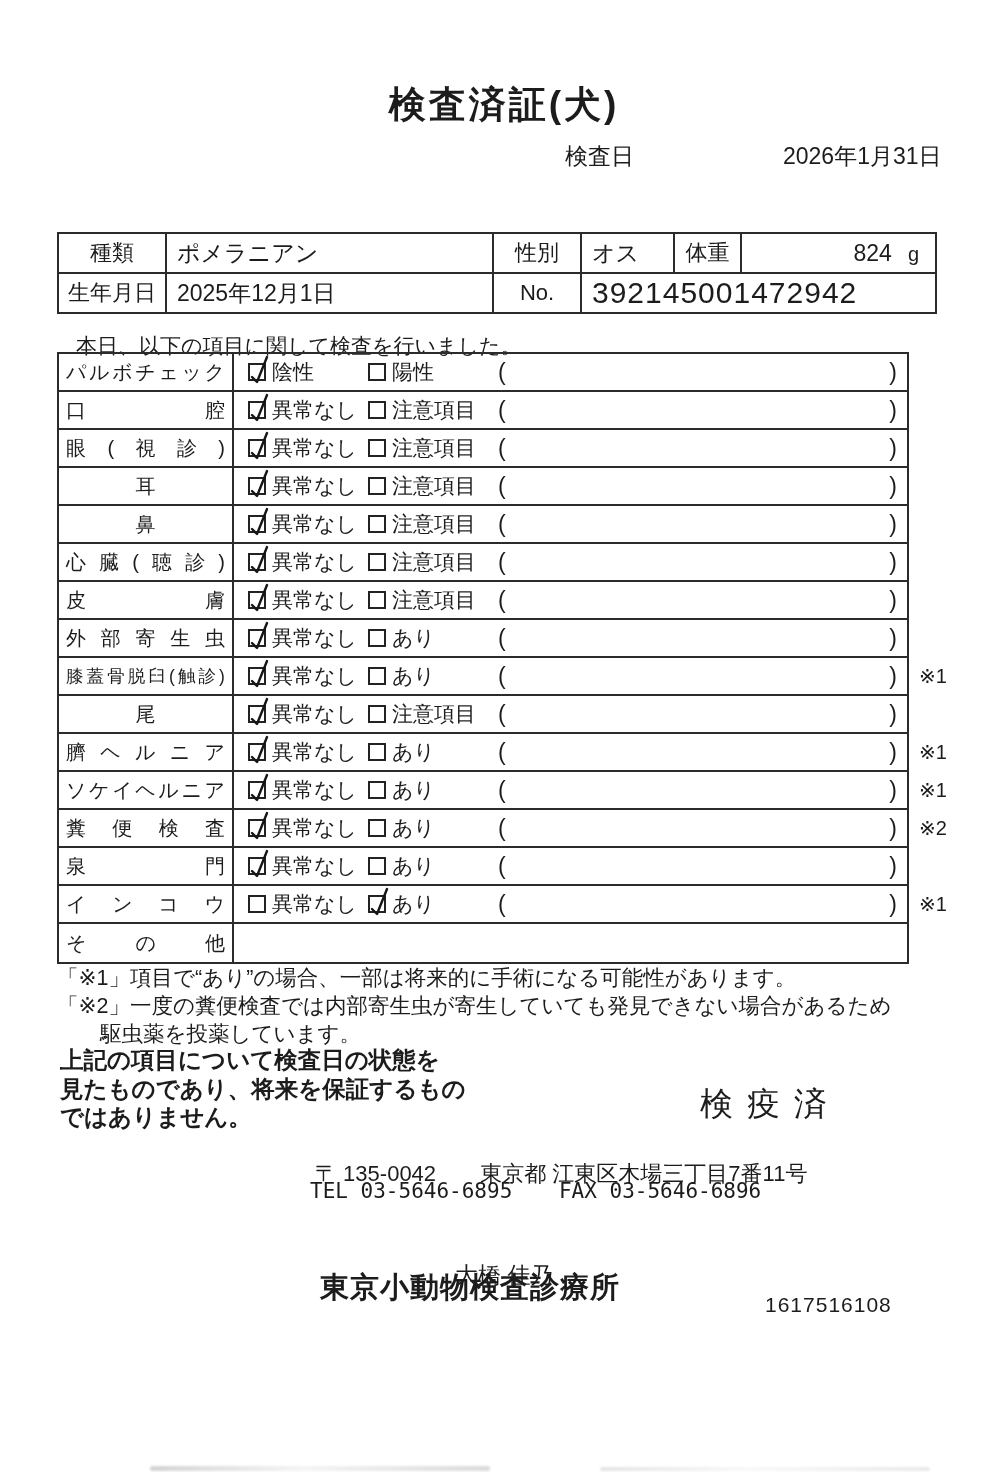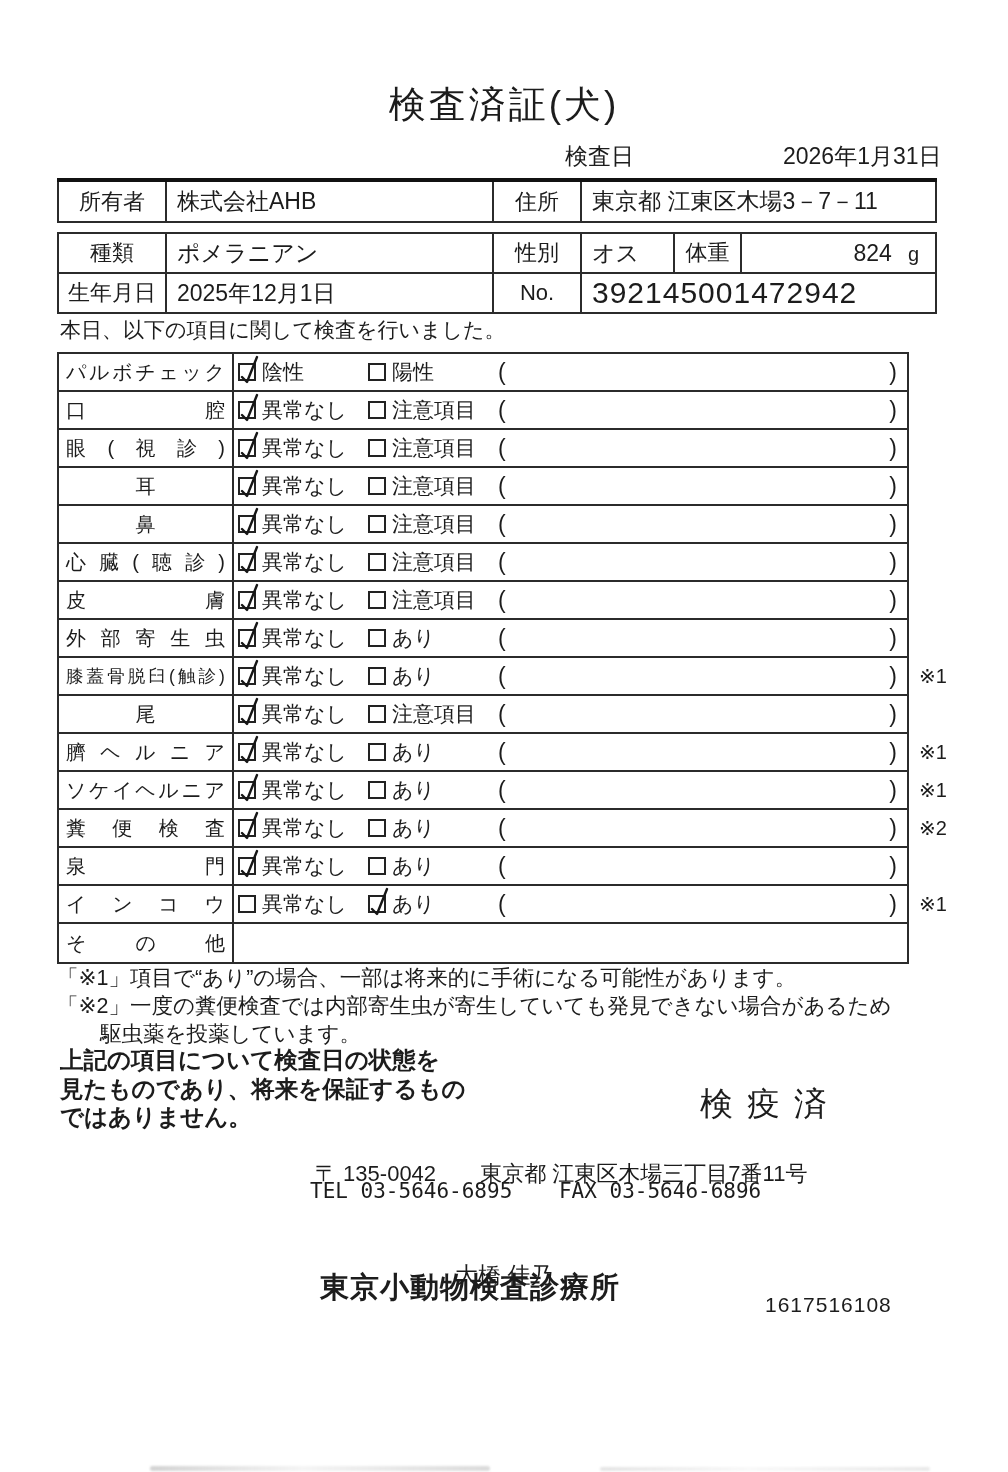--- a/index.html
+++ b/index.html
@@ -7,59 +7,59 @@
     position:relative;
     width:1008px;height:1472px;
     background:#ffffff;
     font-family:"Liberation Sans","DejaVu Sans",sans-serif;
     color:#1c1c1c;
     overflow:hidden;
   }
   .title{
     position:absolute;left:0;top:80px;width:100%;
     text-align:center;margin:0;
-    font-size:37px;font-weight:400;letter-spacing:3px;
+    font-size:37px;font-weight:700;letter-spacing:3px;
   }
   .date-row{position:absolute;top:141px;left:0;width:100%;font-size:23px;}
   .date-label{position:absolute;left:565px;}
   .date-value{position:absolute;left:783px;text-align:center;}
 
   table.tbl{border-collapse:collapse;position:absolute;table-layout:fixed;}
   table.tbl td{border:2px solid #2b2b2b;box-sizing:border-box;overflow:hidden;white-space:nowrap;}
   table.owner{left:57px;top:178px;width:878px;}
   table.owner td{height:42px;}
   table.owner{border-top:4px solid #111;}
   td.heavy-left{border-left:5px solid #111;}
   table.info{left:57px;top:232px;width:878px;}
   table.info td{height:40px;}
   td.lbl{text-align:center;font-size:22px;}
   td.val{text-align:left;padding-left:10px;font-size:23px;}
   td.num{font-size:30px;letter-spacing:1px;}
   td.weight{text-align:right;padding-right:16px;font-size:23px;}
   td.weight .unit{display:inline-block;margin-left:16px;font-size:20px;}
 
-  .intro{position:absolute;left:60px;top:316px;margin:0;font-size:21px;}
+  .intro{position:absolute;left:60px;top:316px;margin:16px;font-size:21px;}
 
   .checklist{
     position:absolute;left:57px;top:352px;width:848px;
     border:2px solid #2b2b2b;box-sizing:content-box;
   }
   .crow{display:flex;height:38px;box-sizing:border-box;border-bottom:2px solid #2b2b2b;position:relative;}
   .crow:last-child{border-bottom:none;}
   .item-cell{
     width:175px;box-sizing:border-box;border-right:2px solid #2b2b2b;
     display:flex;align-items:center;justify-content:space-between;
     padding:0 7px;font-size:20px;flex:none;
   }
   .item-cell.tight{font-size:17.5px;}
   .jchar{display:inline-block;}
   .jchar:only-child{margin:0 auto;}
   .content{flex:1;position:relative;font-size:21px;}
   .opt{position:absolute;top:50%;transform:translateY(-50%);display:flex;align-items:center;gap:6px;white-space:nowrap;}
-  .opt1{left:4px;}
+  .opt1{left:14px;}
   .opt2{left:134px;}
   .box{width:18px;height:18px;border:2px solid #222;position:relative;flex:none;box-sizing:border-box;}
   .box svg.check{display:none;position:absolute;left:-3px;top:-12px;width:26px;height:34px;overflow:visible;}
   .box.checked svg.check{display:block;}
   .box svg.check polyline{fill:none;stroke:#161616;stroke-width:2.4;stroke-linecap:round;stroke-linejoin:round;}
   .paren{position:absolute;top:50%;transform:translateY(-50%);font-size:23px;}
   .po{left:264px;}
   .pc{right:10px;}
   .row-note{
     position:absolute;left:calc(100% + 12px);top:50%;transform:translateY(-50%);
@@ -90,36 +90,20 @@
 
 <div class="page">
 
   <h1 class="title">検査済証(犬)</h1>
 
   <div class="date-row">
     <span class="date-label">検査日</span>
     <span class="date-value">2026年1月31日</span>
   </div>
 
-  <table class="tbl owner">
-    <colgroup>
-        <col style="width:108px">
-        <col style="width:327px">
-        <col style="width:88px">
-        <col style="width:355px">
-      </colgroup>
-    <tbody>
-        <tr>
-      <td class="lbl heavy-left">所有者</td>
-      <td class="val">株式会社AHB</td>
-      <td class="lbl">住所</td>
-      <td class="val">東京都 江東区木場3－7－11</td>
-    </tr>
-  </tbody>
-    </table>
 
   <table class="tbl info">
     <colgroup>
         <col style="width:108px">
         <col style="width:327px">
         <col style="width:88px">
         <col style="width:93px">
         <col style="width:67px">
         <col style="width:195px">
       </colgroup>

